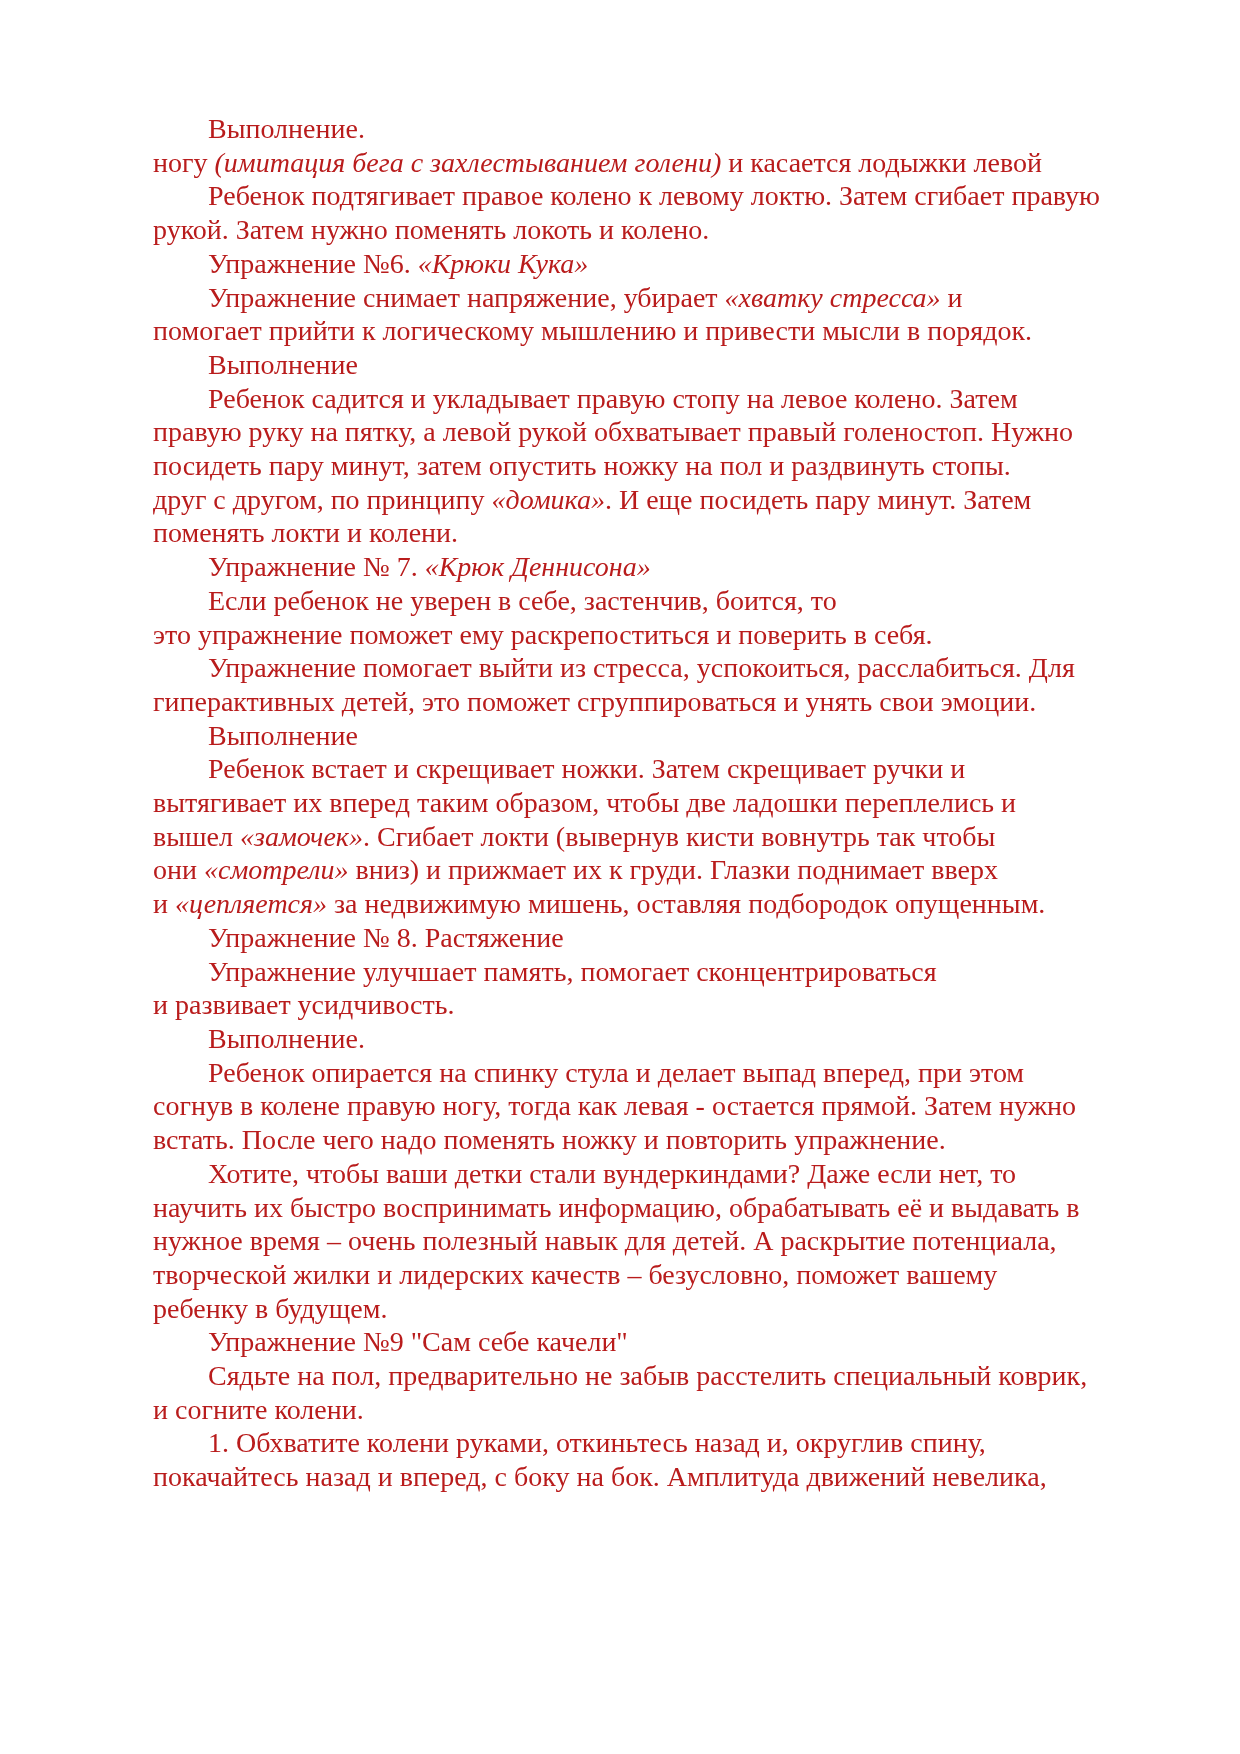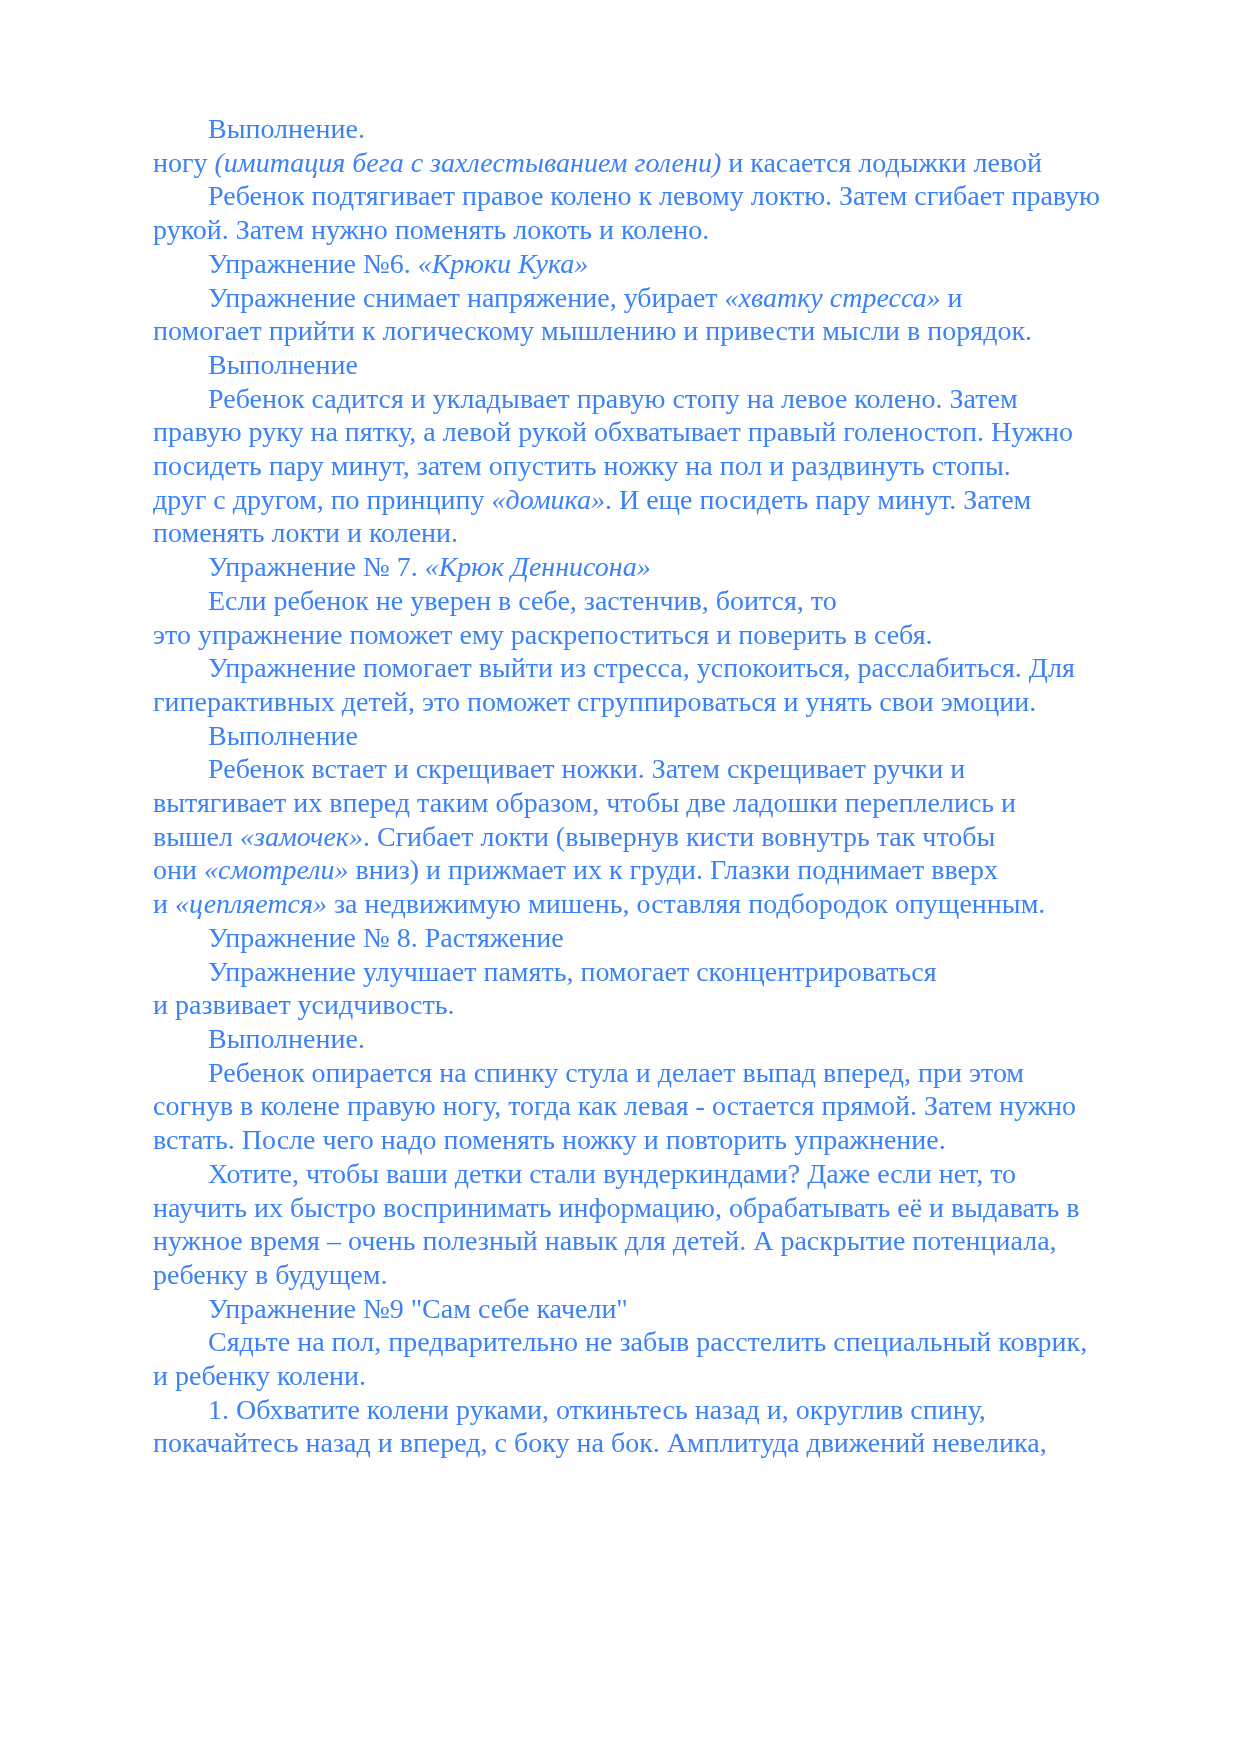--- a/index.html
+++ b/index.html
@@ -8,21 +8,21 @@
     padding: 0;
     background: #ffffff;
   }
   .page {
     position: relative;
     width: 1240px;
     height: 1754px;
     background: #ffffff;
     overflow: hidden;
     font-family: "Liberation Serif", "DejaVu Serif", serif;
-    color: #3b82f6;
+    color: #b91c1c;
   }
   .content {
     position: absolute;
     left: 153px;
     top: 112px;
     width: 945px;
     font-size: 28px;
     line-height: 33.7px;
     font-weight: 400;
   }
@@ -68,20 +68,21 @@
       <div class="line indent"><span class="run-bold">Упражнение № 8</span><span class="run-normal">. Растяжение</span></div>
       <div class="line indent"><span class="run-bold">Упражнение улучшает память</span><span class="run-normal">, помогает сконцентрироваться</span></div>
       <div class="line"><span class="run-normal">и </span><span class="run-bold">развивает усидчивость.</span></div>
       <div class="line indent"><span class="run-normal">Выполнение.</span></div>
       <div class="line indent"><span class="run-normal">Ребенок опирается на спинку стула и делает выпад вперед, при этом</span></div>
       <div class="line"><span class="run-normal">согнув в колене правую ногу, тогда как левая - остается прямой. Затем нужно</span></div>
       <div class="line"><span class="run-normal">встать. После чего надо поменять ножку и повторить </span><span class="run-bold">упражнение.</span></div>
       <div class="line indent"><span class="run-normal">Хотите, чтобы ваши детки стали вундеркиндами? Даже если нет, то</span></div>
       <div class="line"><span class="run-normal">научить их быстро воспринимать информацию, обрабатывать её и выдавать в</span></div>
       <div class="line"><span class="run-normal">нужное время – очень полезный навык для детей. А раскрытие потенциала,</span></div>
+      <div class="line"><span class="run-normal">творческой жилки и лидерских качеств – безусловно, поможет вашему</span></div>
       <div class="line"><span class="run-normal">ребенку в будущем.</span></div>
       <div class="line indent"><span class="run-bold">Упражнение №9</span><span class="run-normal"> "Сам себе качели"</span></div>
       <div class="line indent"><span class="run-normal">Сядьте на пол, предварительно не забыв расстелить специальный коврик,</span></div>
-      <div class="line"><span class="run-normal">и ребенку колени.</span></div>
+      <div class="line"><span class="run-normal">и согните колени.</span></div>
       <div class="line indent"><span class="run-normal">1. Обхватите колени руками, откиньтесь назад и, округлив спину,</span></div>
       <div class="line"><span class="run-normal">покачайтесь назад и вперед, с боку на бок. Амплитуда движений невелика,</span></div>
     </div>
 </div>
 
 </body></html>

